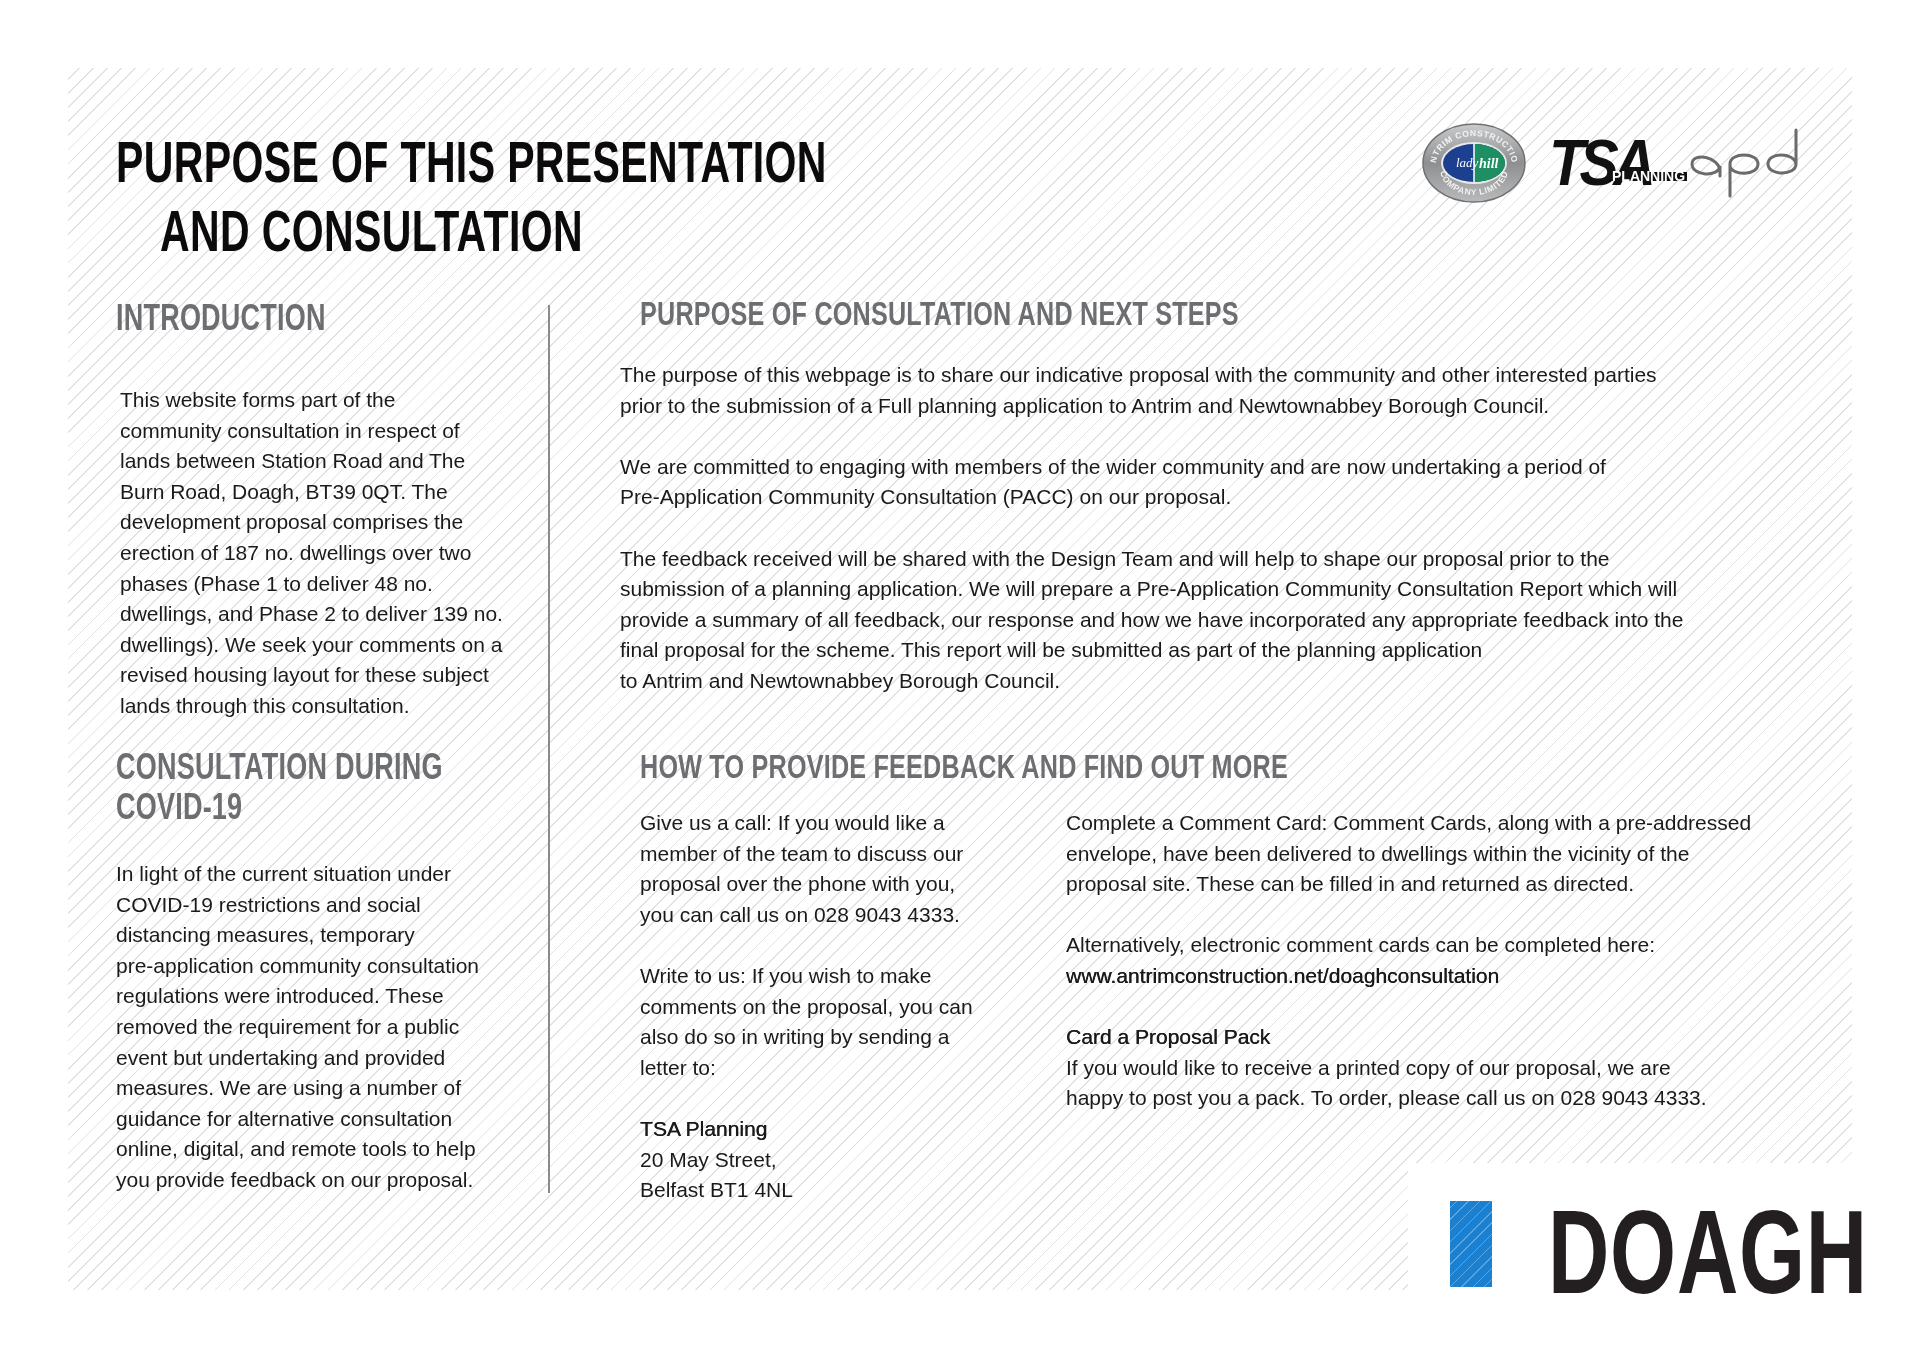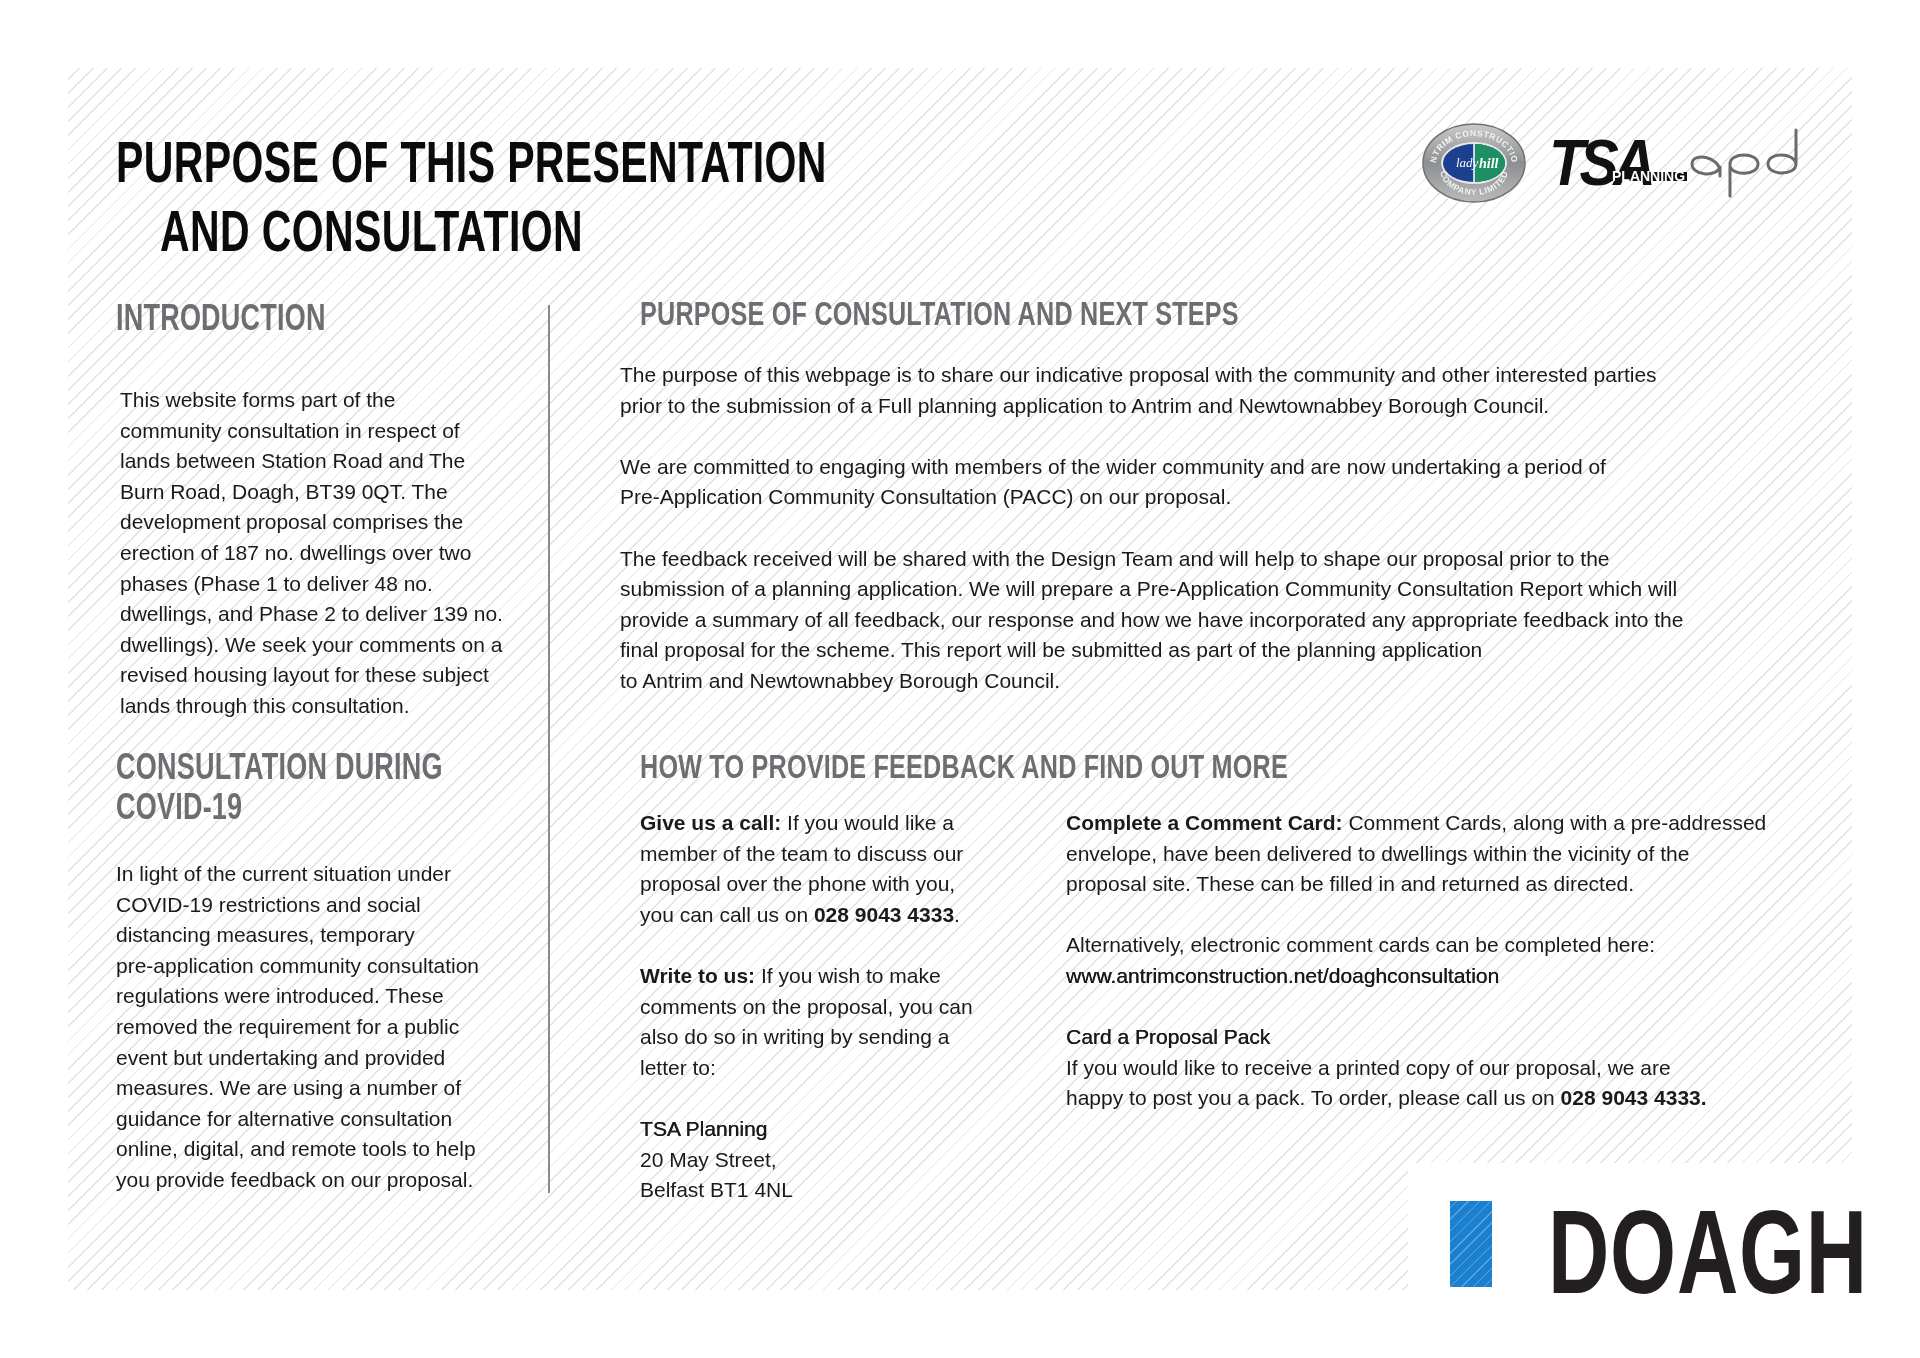--- a/index.html
+++ b/index.html
@@ -43,21 +43,21 @@
     transform: scaleX(0.73);
     letter-spacing: 0.3px;
   }
 
   .body-text {
     font-size: 21px; line-height: 30.6px; color: #1a1a1a;
     white-space: nowrap;
   }
   .body-text .line { display: block; }
   .body-text .blank { display: block; height: 30.6px; }
-  .b { font-weight: bold; }
+  .b { font-weight: normal; }
   .m { font-weight: bold; -webkit-text-stroke: 0; font-weight: normal; text-shadow: 0.35px 0 0 #1a1a1a; }
 
   .divider {
     position: absolute; left: 548px; top: 305px; width: 2px; height: 888px;
     background: #8a8b8d;
   }
 
   
   .logo-antrim {
     position: absolute; left: 1422px; top: 123px; width: 104px; height: 80px;

